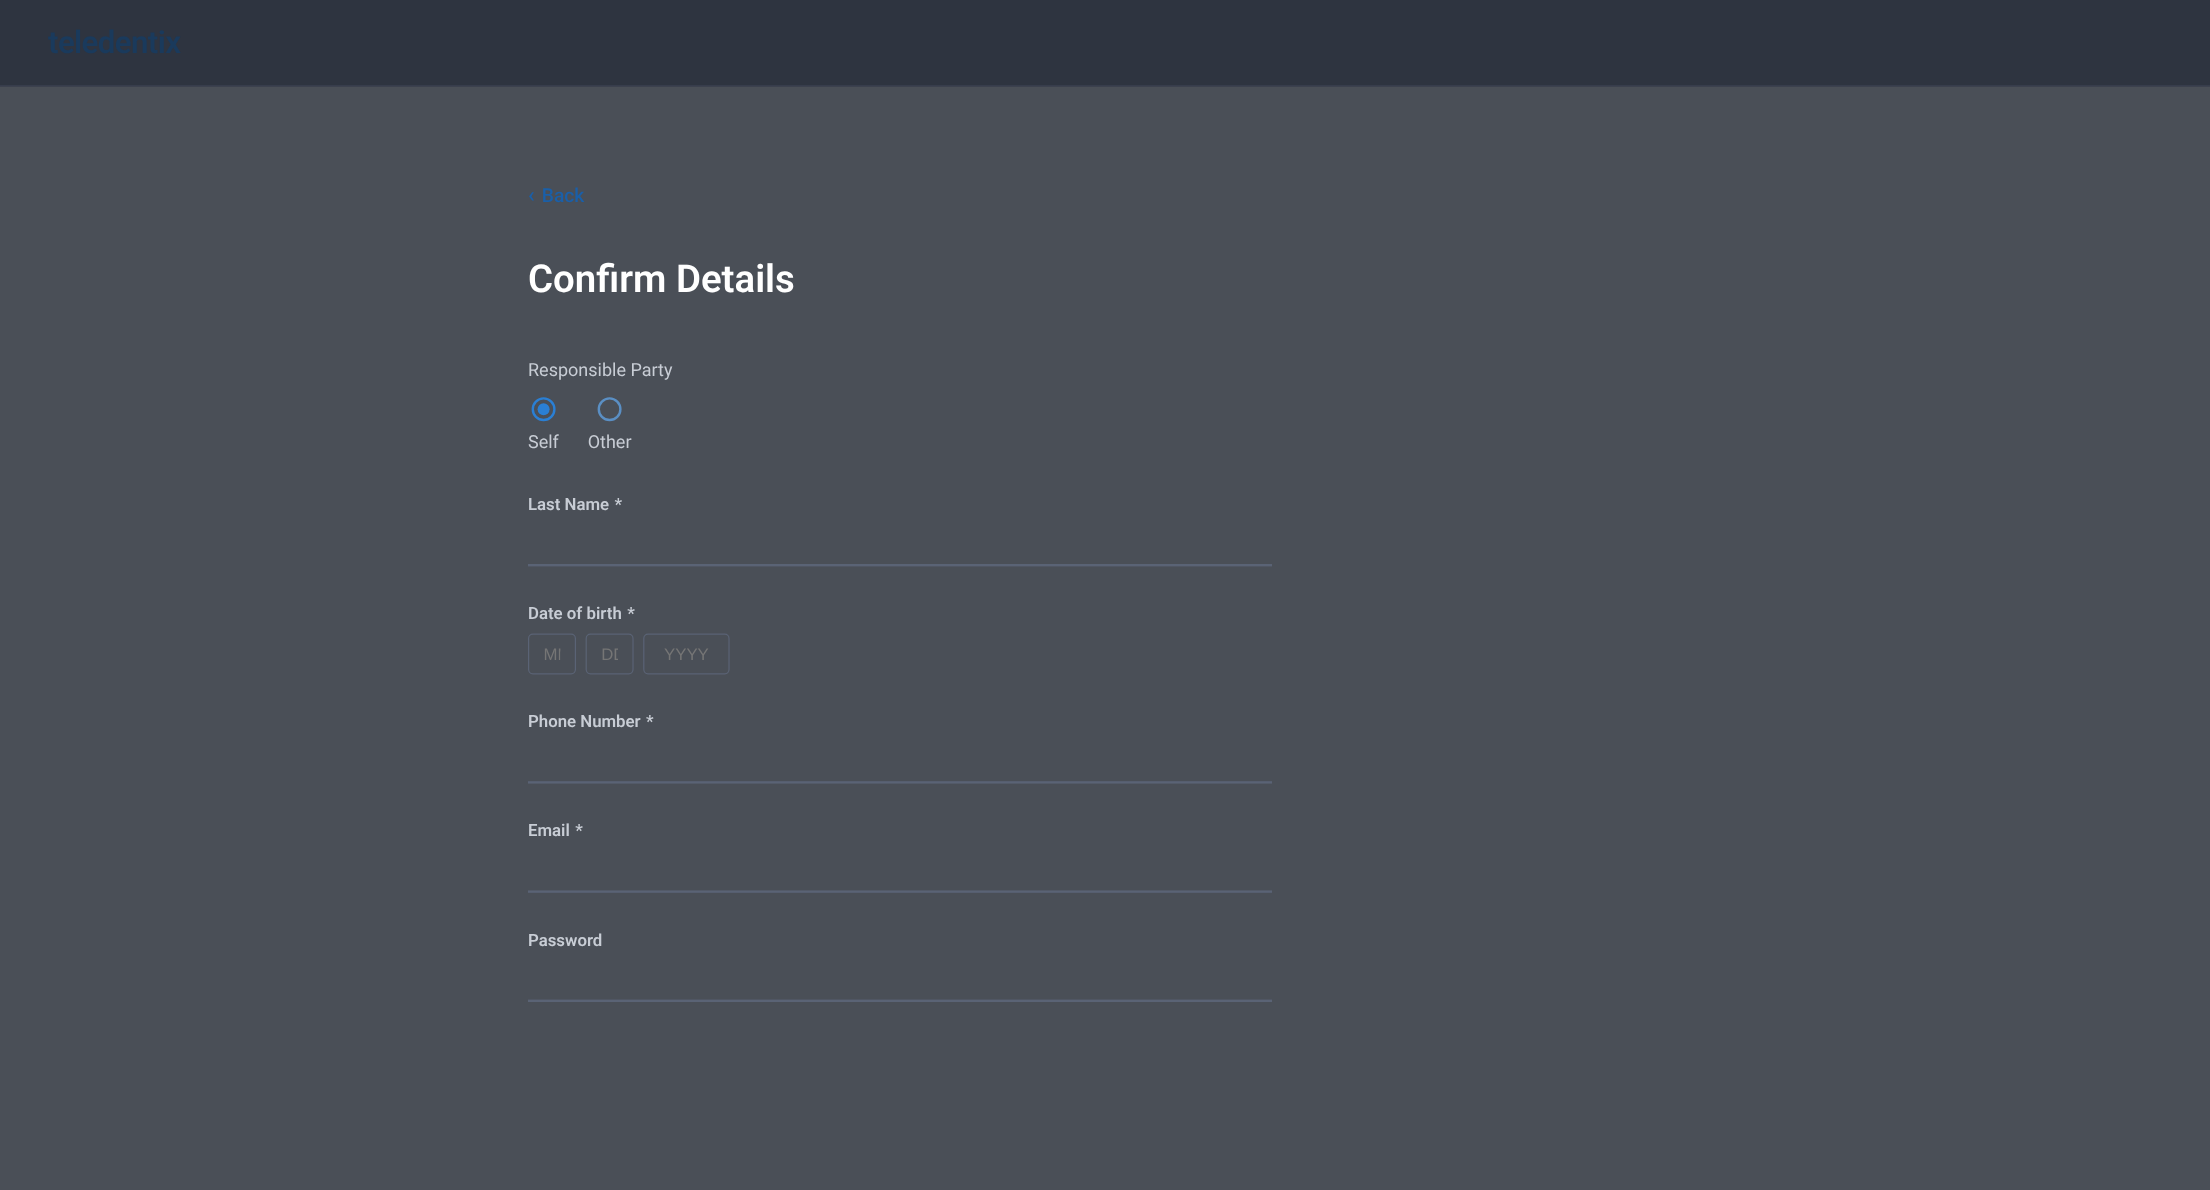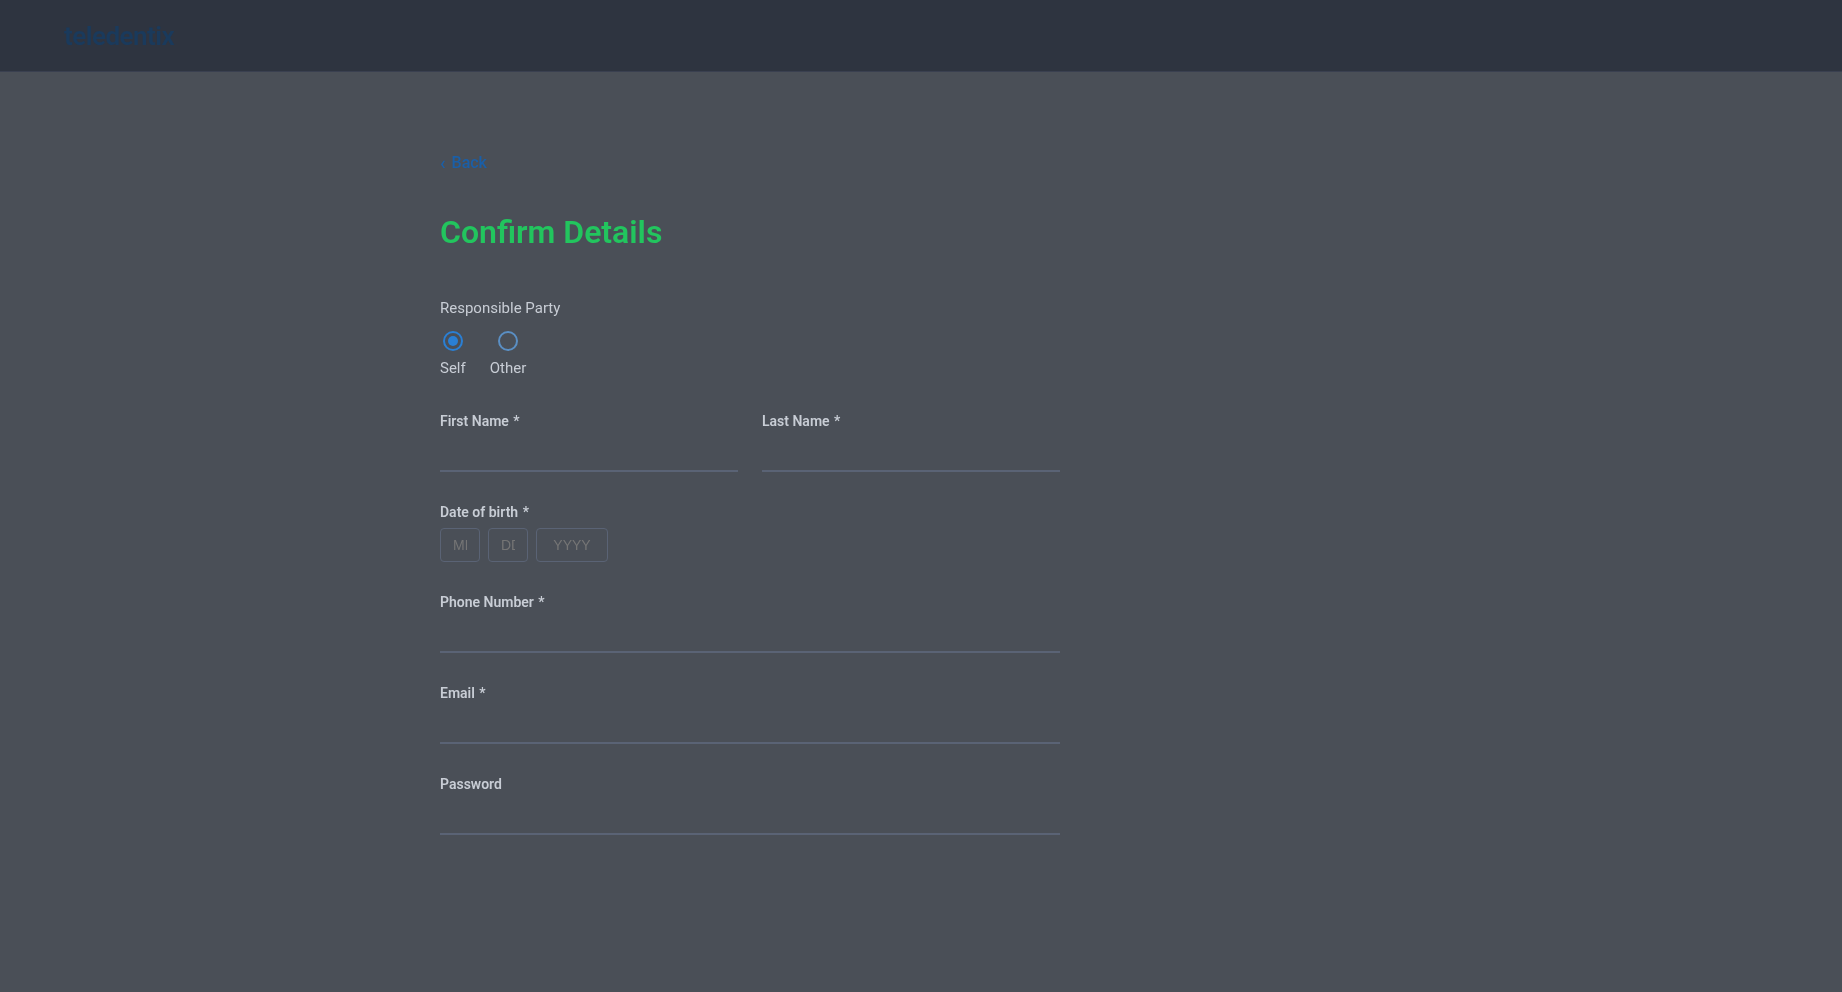--- a/index.html
+++ b/index.html
@@ -13,21 +13,21 @@
       min-height: 992px;
       background-color: #4a4f57;
       font-family: -apple-system, BlinkMacSystemFont, 'Segoe UI', Roboto, sans-serif;
       color: #c8cdd5;
     }
 
     
     .header {
       background-color: #2e3440;
       border-bottom: 1px solid #3a4050;
-      padding: 0 64px;
+      padding: 0 40px;
       height: 72px;
       display: flex;
       align-items: center;
     }
 
     .logo {
       display: flex;
       align-items: center;
       gap: 2px;
     }
@@ -65,21 +65,21 @@
 
     .back-chevron {
       font-size: 18px;
       color: #1a5fa8;
     }
 
     
     .page-title {
       font-size: 32px;
       font-weight: 600;
-      color: #22c55e;
+      color: #ffffff;
       margin-bottom: 48px;
     }
 
     
     .section-label {
       font-size: 15px;
       font-weight: 400;
       color: #c8cdd5;
       margin-bottom: 14px;
     }
@@ -246,26 +246,20 @@
         <label class="radio-option">
           <div class="radio-input"></div>
           <span class="radio-label">Other</span>
         </label>
       </div>
     </div>
 
     <div class="name-row">
       <div class="field-group">
         <div class="field-label">
-          <span>First Name</span><span class="required-star"> *</span>
-        </div>
-        <input type="text" class="field-input" style="">
-      </div>
-      <div class="field-group">
-        <div class="field-label">
           <span>Last Name</span><span class="required-star"> *</span>
         </div>
         <input type="text" class="field-input" style="">
       </div>
     </div>
 
     <div class="dob-section">
       <div class="field-label">
         <span>Date of birth</span><span class="required-star"> *</span>
       </div>

